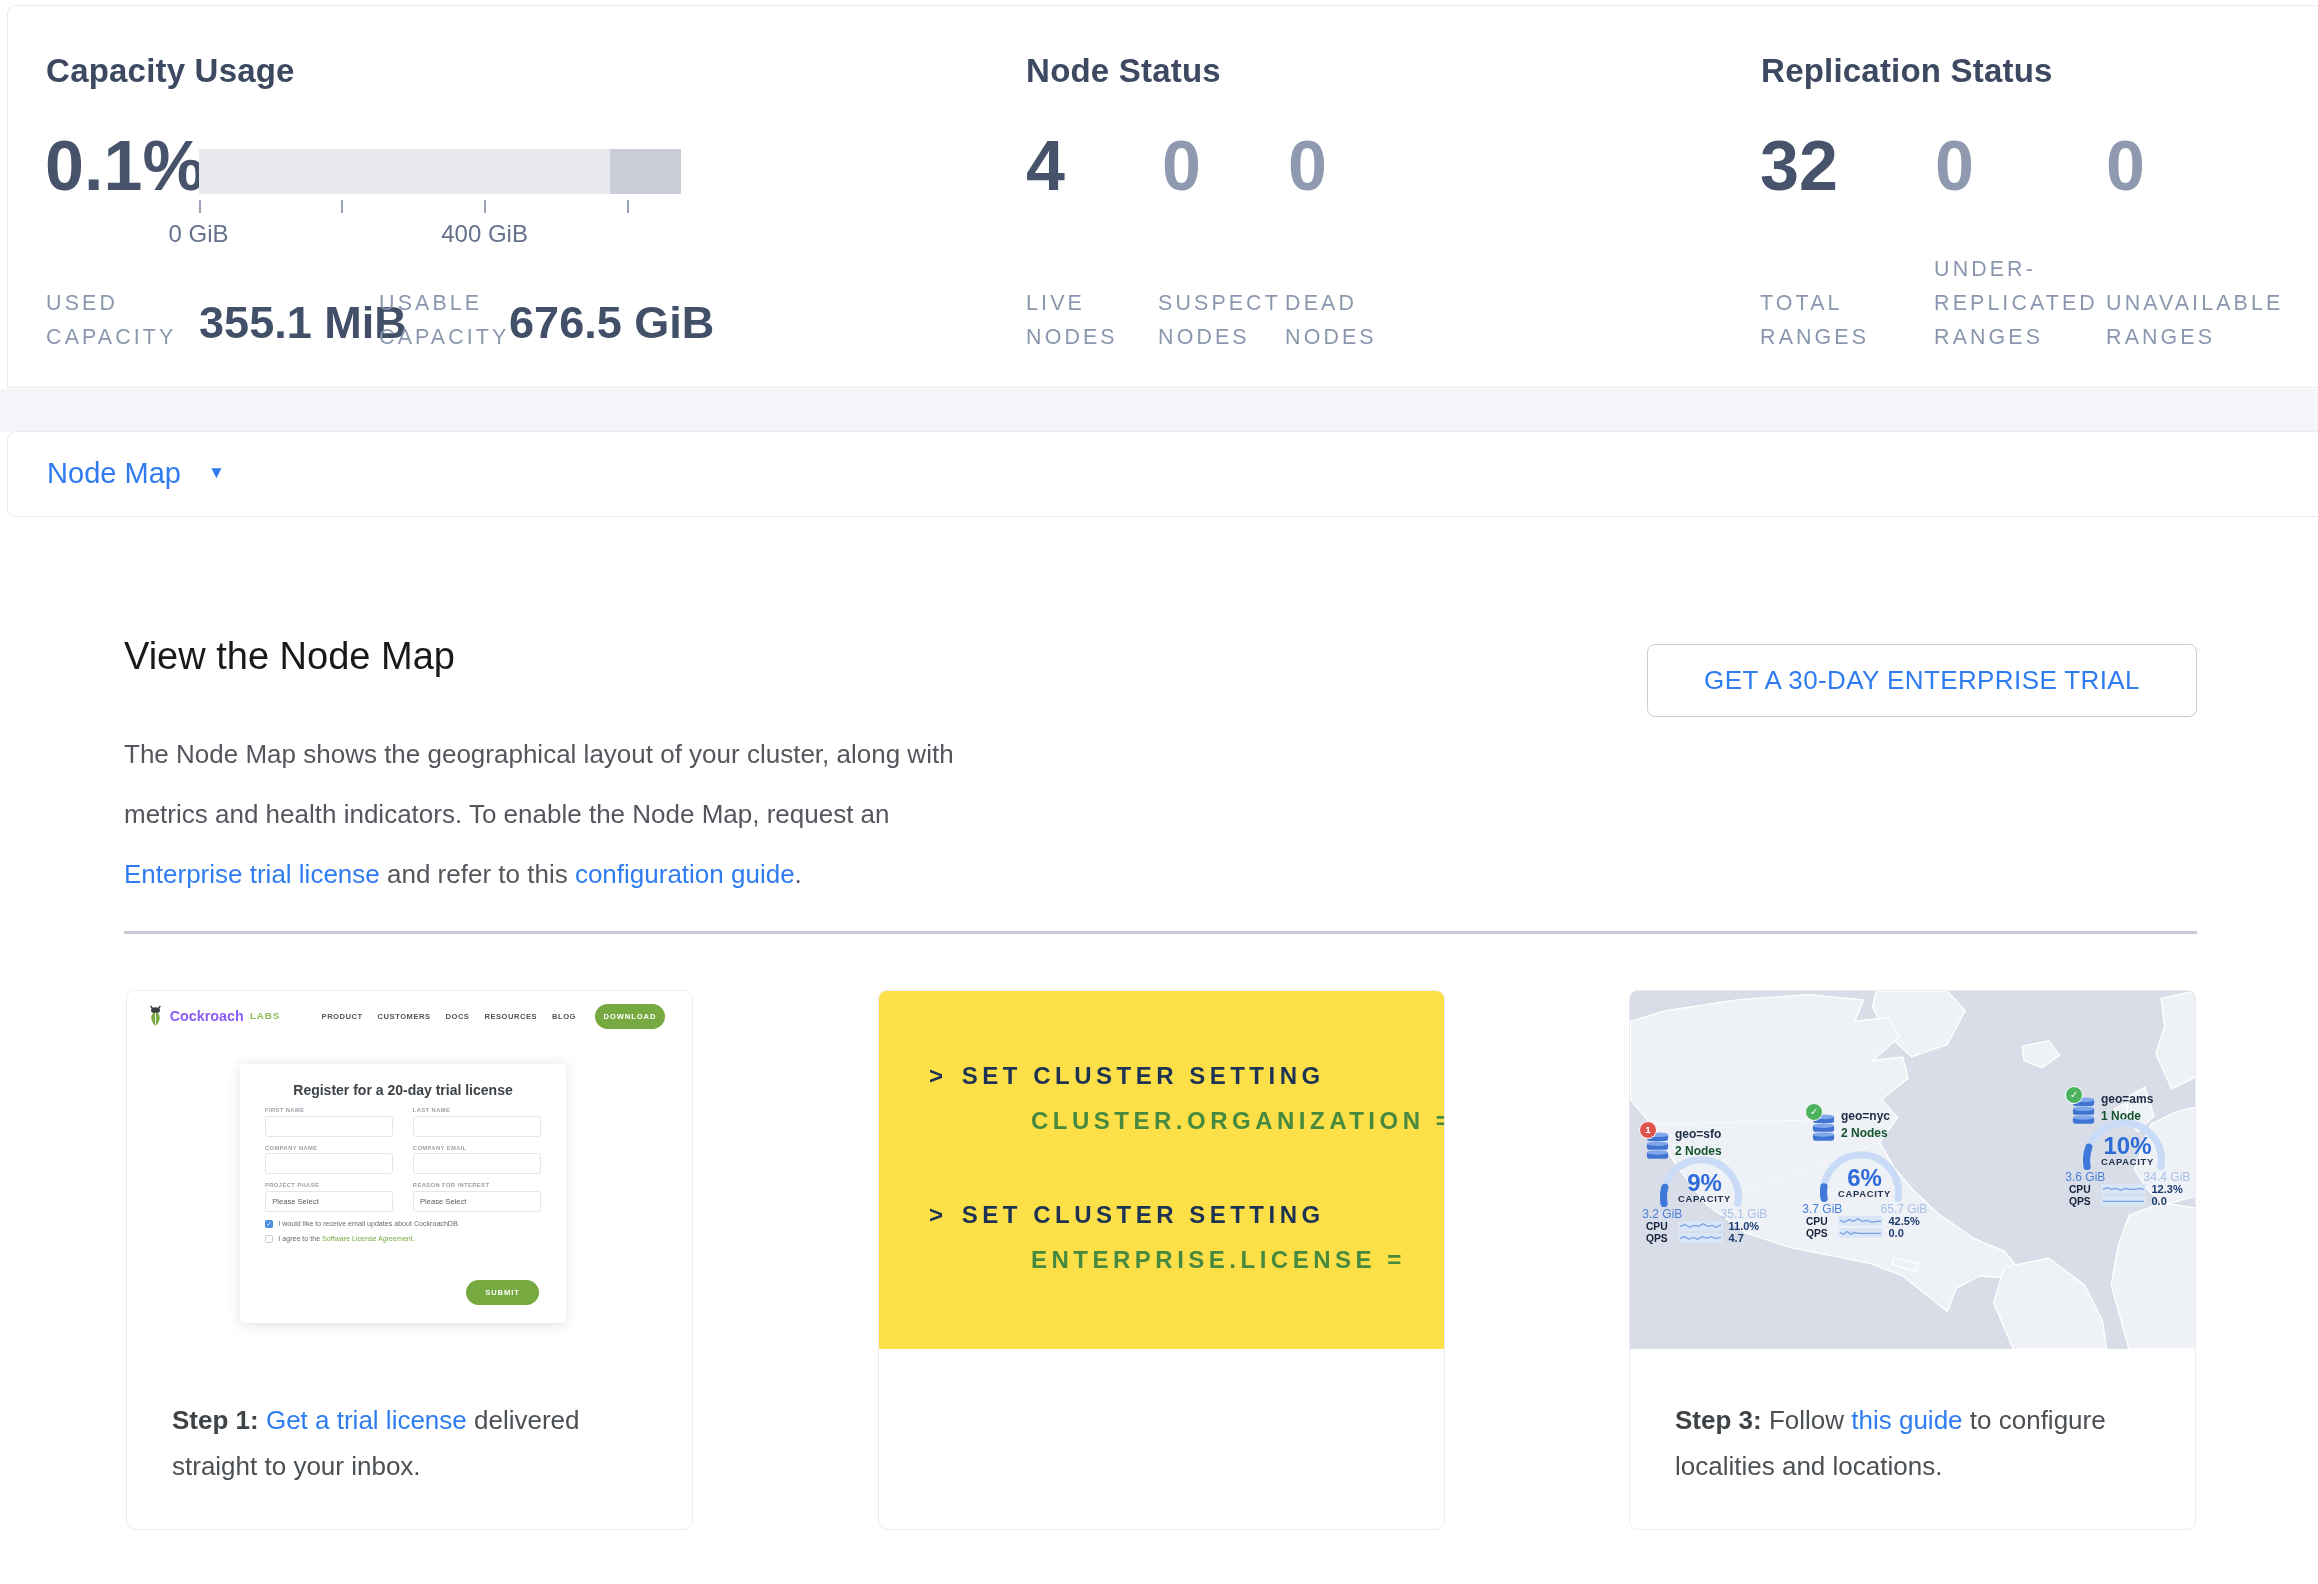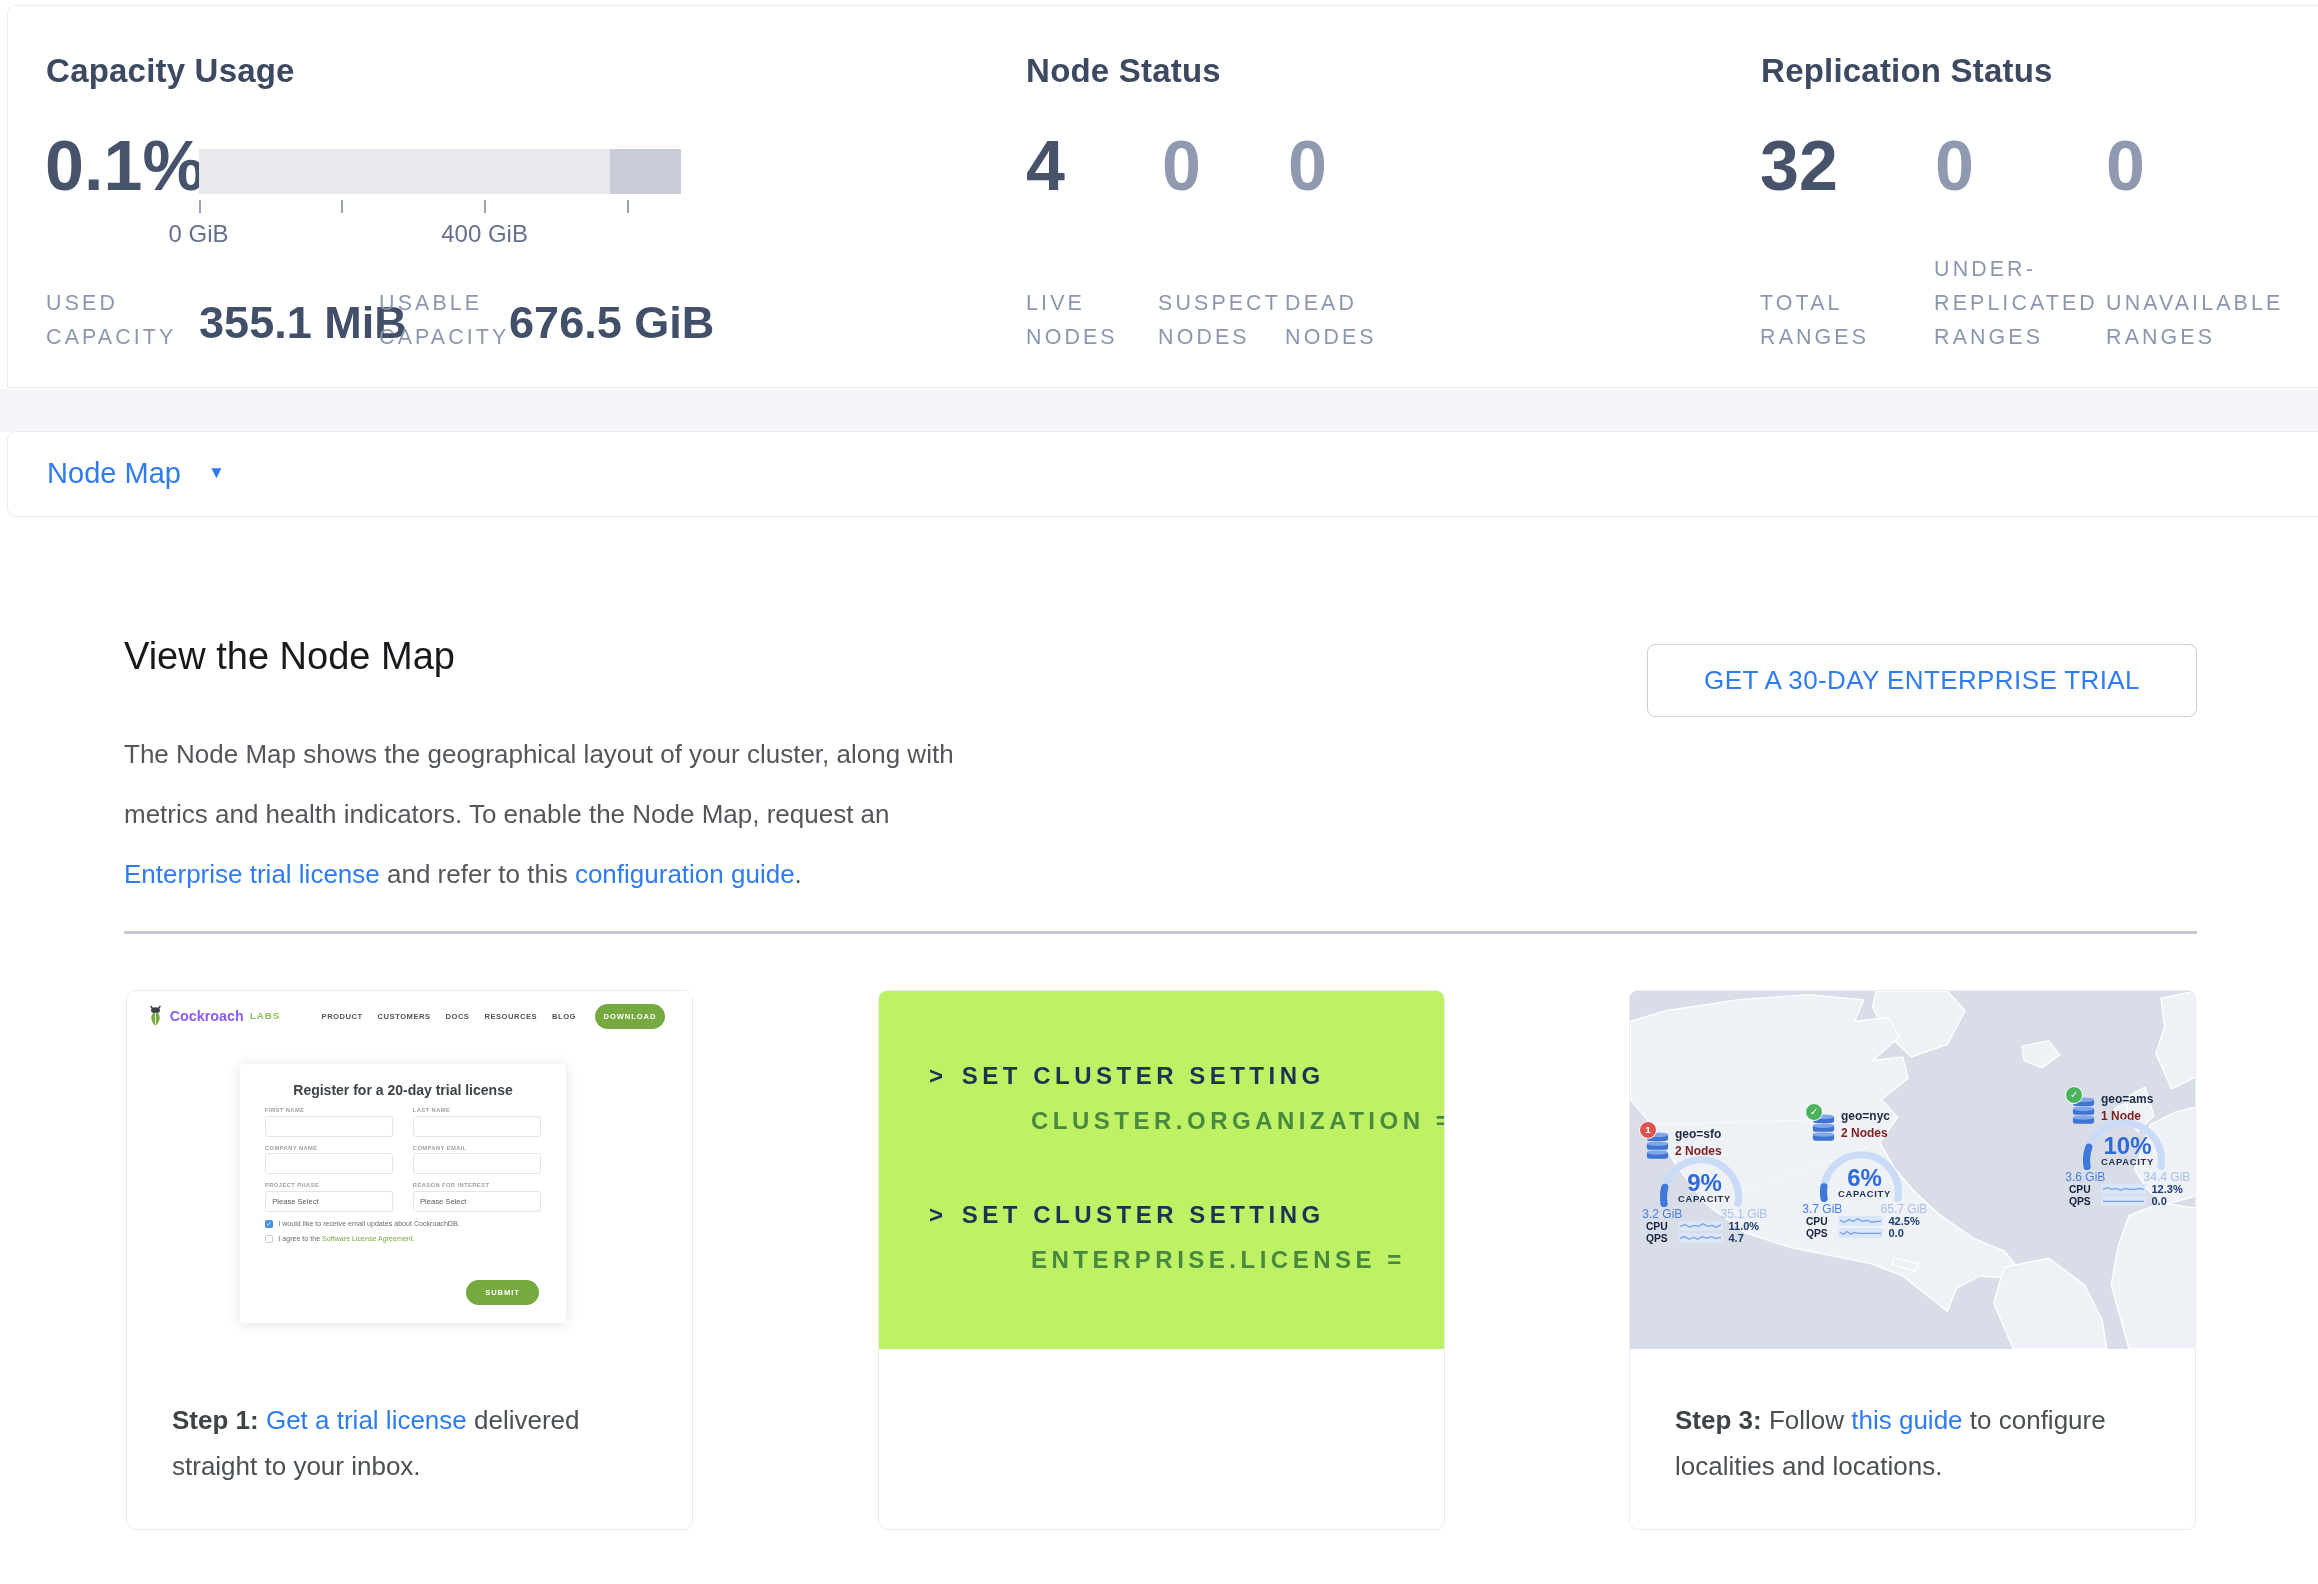--- a/index.html
+++ b/index.html
@@ -70,37 +70,37 @@
   .f-select{height:19px;border:0.9px solid #e3e5e8;border-radius:2.7px;display:flex;align-items:center;padding-left:6.2px;
     font-size:7.6px;color:#55595e;}
   .chk-row{display:flex;align-items:center;gap:5.3px;margin-top:7.1px;font-size:7.1px;color:#666b70;}
   .chk{width:8px;height:8px;border-radius:1.8px;flex:0 0 auto;}
   .chk.on{background:#4a90e2;color:#fff;font-size:6.2px;line-height:8px;text-align:center;}
   .chk.off{border:0.9px solid #c9cdd1;background:#fff;box-sizing:border-box;}
   .chk-row .green{color:#76a940;}
   .submit-pill{position:absolute;right:27px;bottom:18px;width:73px;height:25px;border-radius:12.5px;background:#76a940;
     display:flex;align-items:center;justify-content:center;color:#fff;font-size:7.6px;font-weight:700;letter-spacing:0.9px;}
   
-  .code-area{position:absolute;inset:0;background:#bef264;}
+  .code-area{position:absolute;inset:0;background:#fde047;}
   .code-line{position:absolute;font-size:24px;font-weight:700;letter-spacing:4.5px;color:#1d3354;white-space:nowrap;}
   .code-line .prompt{margin-right:14.3px;}
   .code-line.arg{color:#47893e;}
   .cl1{left:50px;top:71px;} .cl2{left:152px;top:116px;}
   .cl3{left:50px;top:210px;} .cl4{left:152px;top:255px;}
   
   .map-area{position:absolute;inset:0;background:#d8dde8;}
   .map-svg{position:absolute;left:0;top:0;}
   .cluster-marker{position:absolute;width:143px;height:53px;}
   .cm-badge{position:absolute;left:0;top:0;width:16px;height:16px;border-radius:50%;
     color:#fff;font-size:9.8px;font-weight:700;text-align:center;line-height:16px;
     border:1.8px solid #fff;box-sizing:content-box;z-index:3;}
   .cm-badge.ok{background:#4db25e;} .cm-badge.err{background:#e05450;}
   .cm-icon{position:absolute;left:7.1px;top:10.7px;}
   .cm-name{position:absolute;left:36px;top:6.2px;font-size:12px;font-weight:700;color:#1d2b45;white-space:nowrap;}
-  .cm-nodes{position:absolute;left:36px;top:23px;font-size:12px;font-weight:700;color:#7f1d1d;white-space:nowrap;}
+  .cm-nodes{position:absolute;left:36px;top:23px;font-size:12px;font-weight:700;color:#14532d;white-space:nowrap;}
   .gauge{position:absolute;width:118px;height:118px;}
   .gauge svg.ring{position:absolute;left:7.1px;top:0;}
   .g-pct{position:absolute;left:0;top:13.4px;width:103px;text-align:center;font-size:24px;font-weight:700;color:#2e6bd8;}
   .g-cap{position:absolute;left:0;top:37px;width:103px;text-align:center;font-size:9.4px;font-weight:700;
     letter-spacing:0.7px;color:#22314e;}
   .g-gib{position:absolute;left:-10.7px;top:51px;width:125px;display:flex;justify-content:space-between;font-size:12px;}
   .g-gib .mn{color:#4a7fdb;} .g-gib .mx{color:#a9bfe8;}
   .g-row{position:absolute;left:-7.1px;width:121px;display:flex;align-items:center;gap:5.3px;}
   .g-row.cpu{top:64px;} .g-row.qps{top:76px;}
   .g-row .lbl{width:27px;font-size:10.3px;font-weight:700;color:#16233c;}

